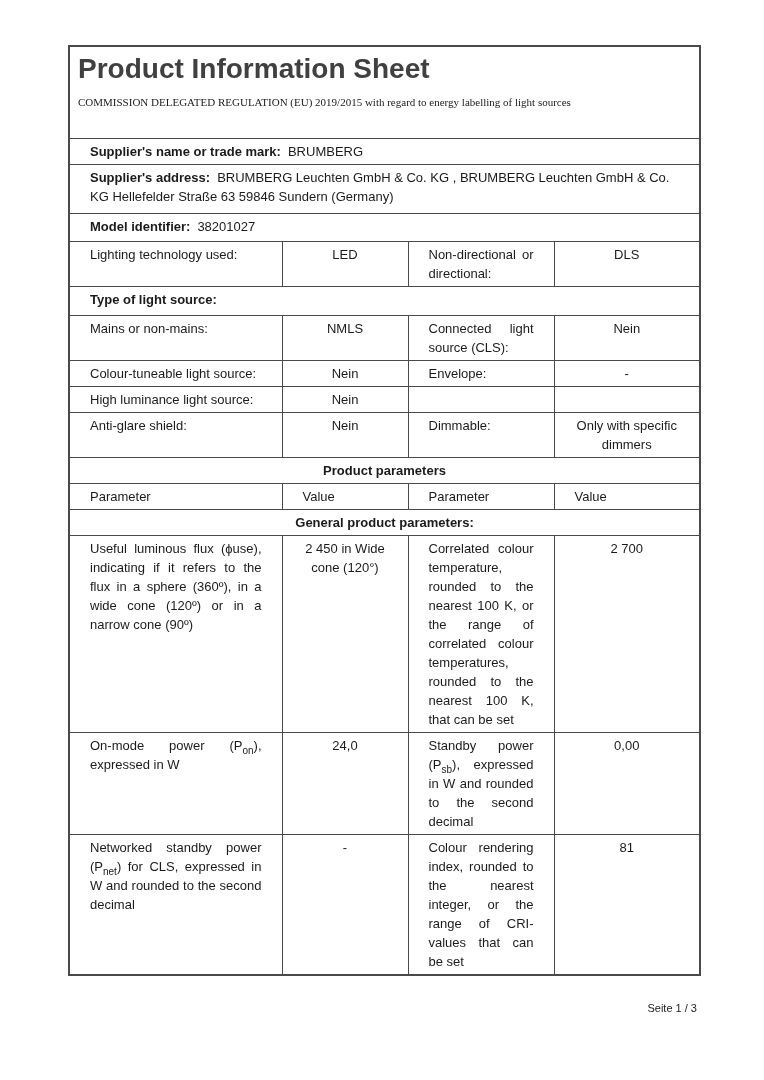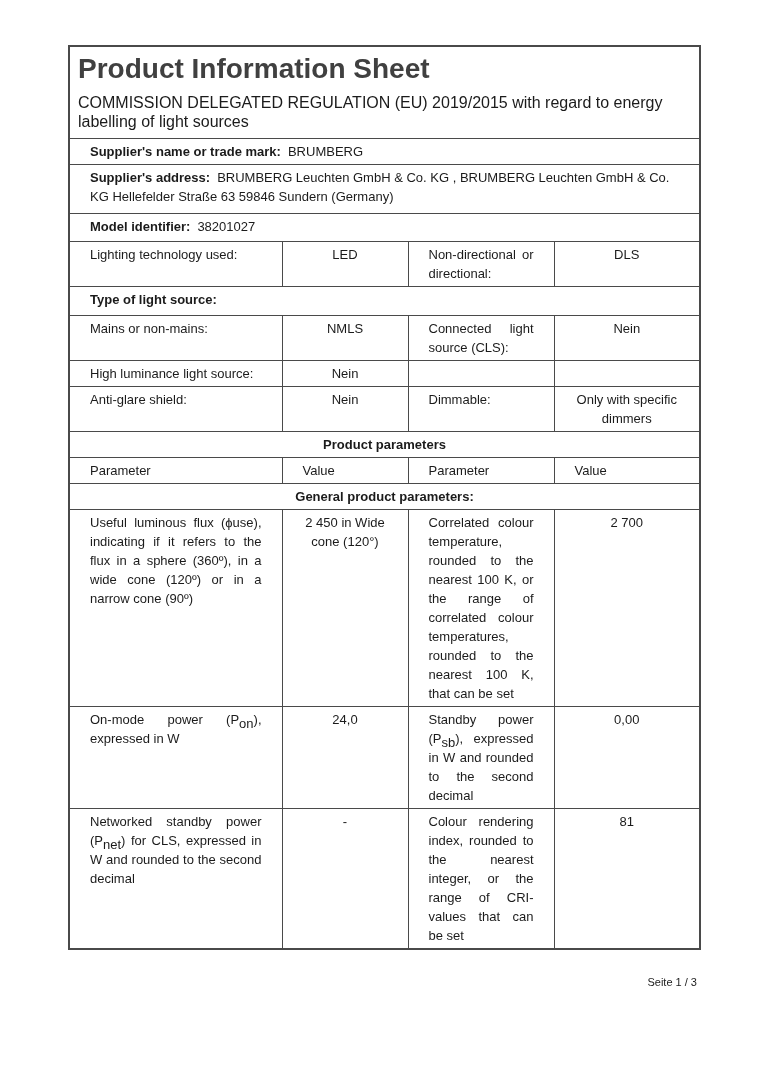--- a/index.html
+++ b/index.html
@@ -33,23 +33,23 @@
   .b { font-weight: bold; }
   .v-inline { margin-left: 7px; }
   h1.title {
     font-size: 28px;
     line-height: 31px;
     margin: 2px 0 9px 0;
     font-weight: bold;
     letter-spacing: 0px;
   }
   .title-cell { padding: 4px 8px !important; }
-  .subtitle { font-size: 16px; line-height: 19px; }
+  .subtitle { font-size: 11px; line-height: 19px; font-family: Liberation Serif, serif; }
   .cap2 { margin-top: 5px; }
-  sub { font-size: 13px; line-height: 0; }
+  sub { font-size: 10px; line-height: 0; }
   .footer {
     width: 631px;
     text-align: right;
     margin-top: 26px;
     font-size: 11px;
     color: #222222;
     padding-right: 2px;
   }
 </style>
 </head>
@@ -101,20 +101,26 @@
       <td colspan="4">
         <span class="b">Type of light source:</span>
       </td>
     </tr>
     <tr style="height:41px">
       <td class="param">Mains or non-mains:</td>
       <td class="val">NMLS</td>
       <td class="param jus">Connected light source (CLS):</td>
       <td class="val">Nein</td>
     </tr>
+    <tr style="height:22px">
+      <td class="param">Colour-tuneable light source:</td>
+      <td class="val">Nein</td>
+      <td class="param">Envelope:</td>
+      <td class="val">-</td>
+    </tr>
     <tr style="height:21px">
       <td class="param">High luminance light source:</td>
       <td class="val">Nein</td>
       <td class="param"></td>
       <td class="val"></td>
     </tr>
     <tr style="height:41px">
       <td class="param">Anti-glare shield:</td>
       <td class="val">Nein</td>
       <td class="param">Dimmable:</td>

